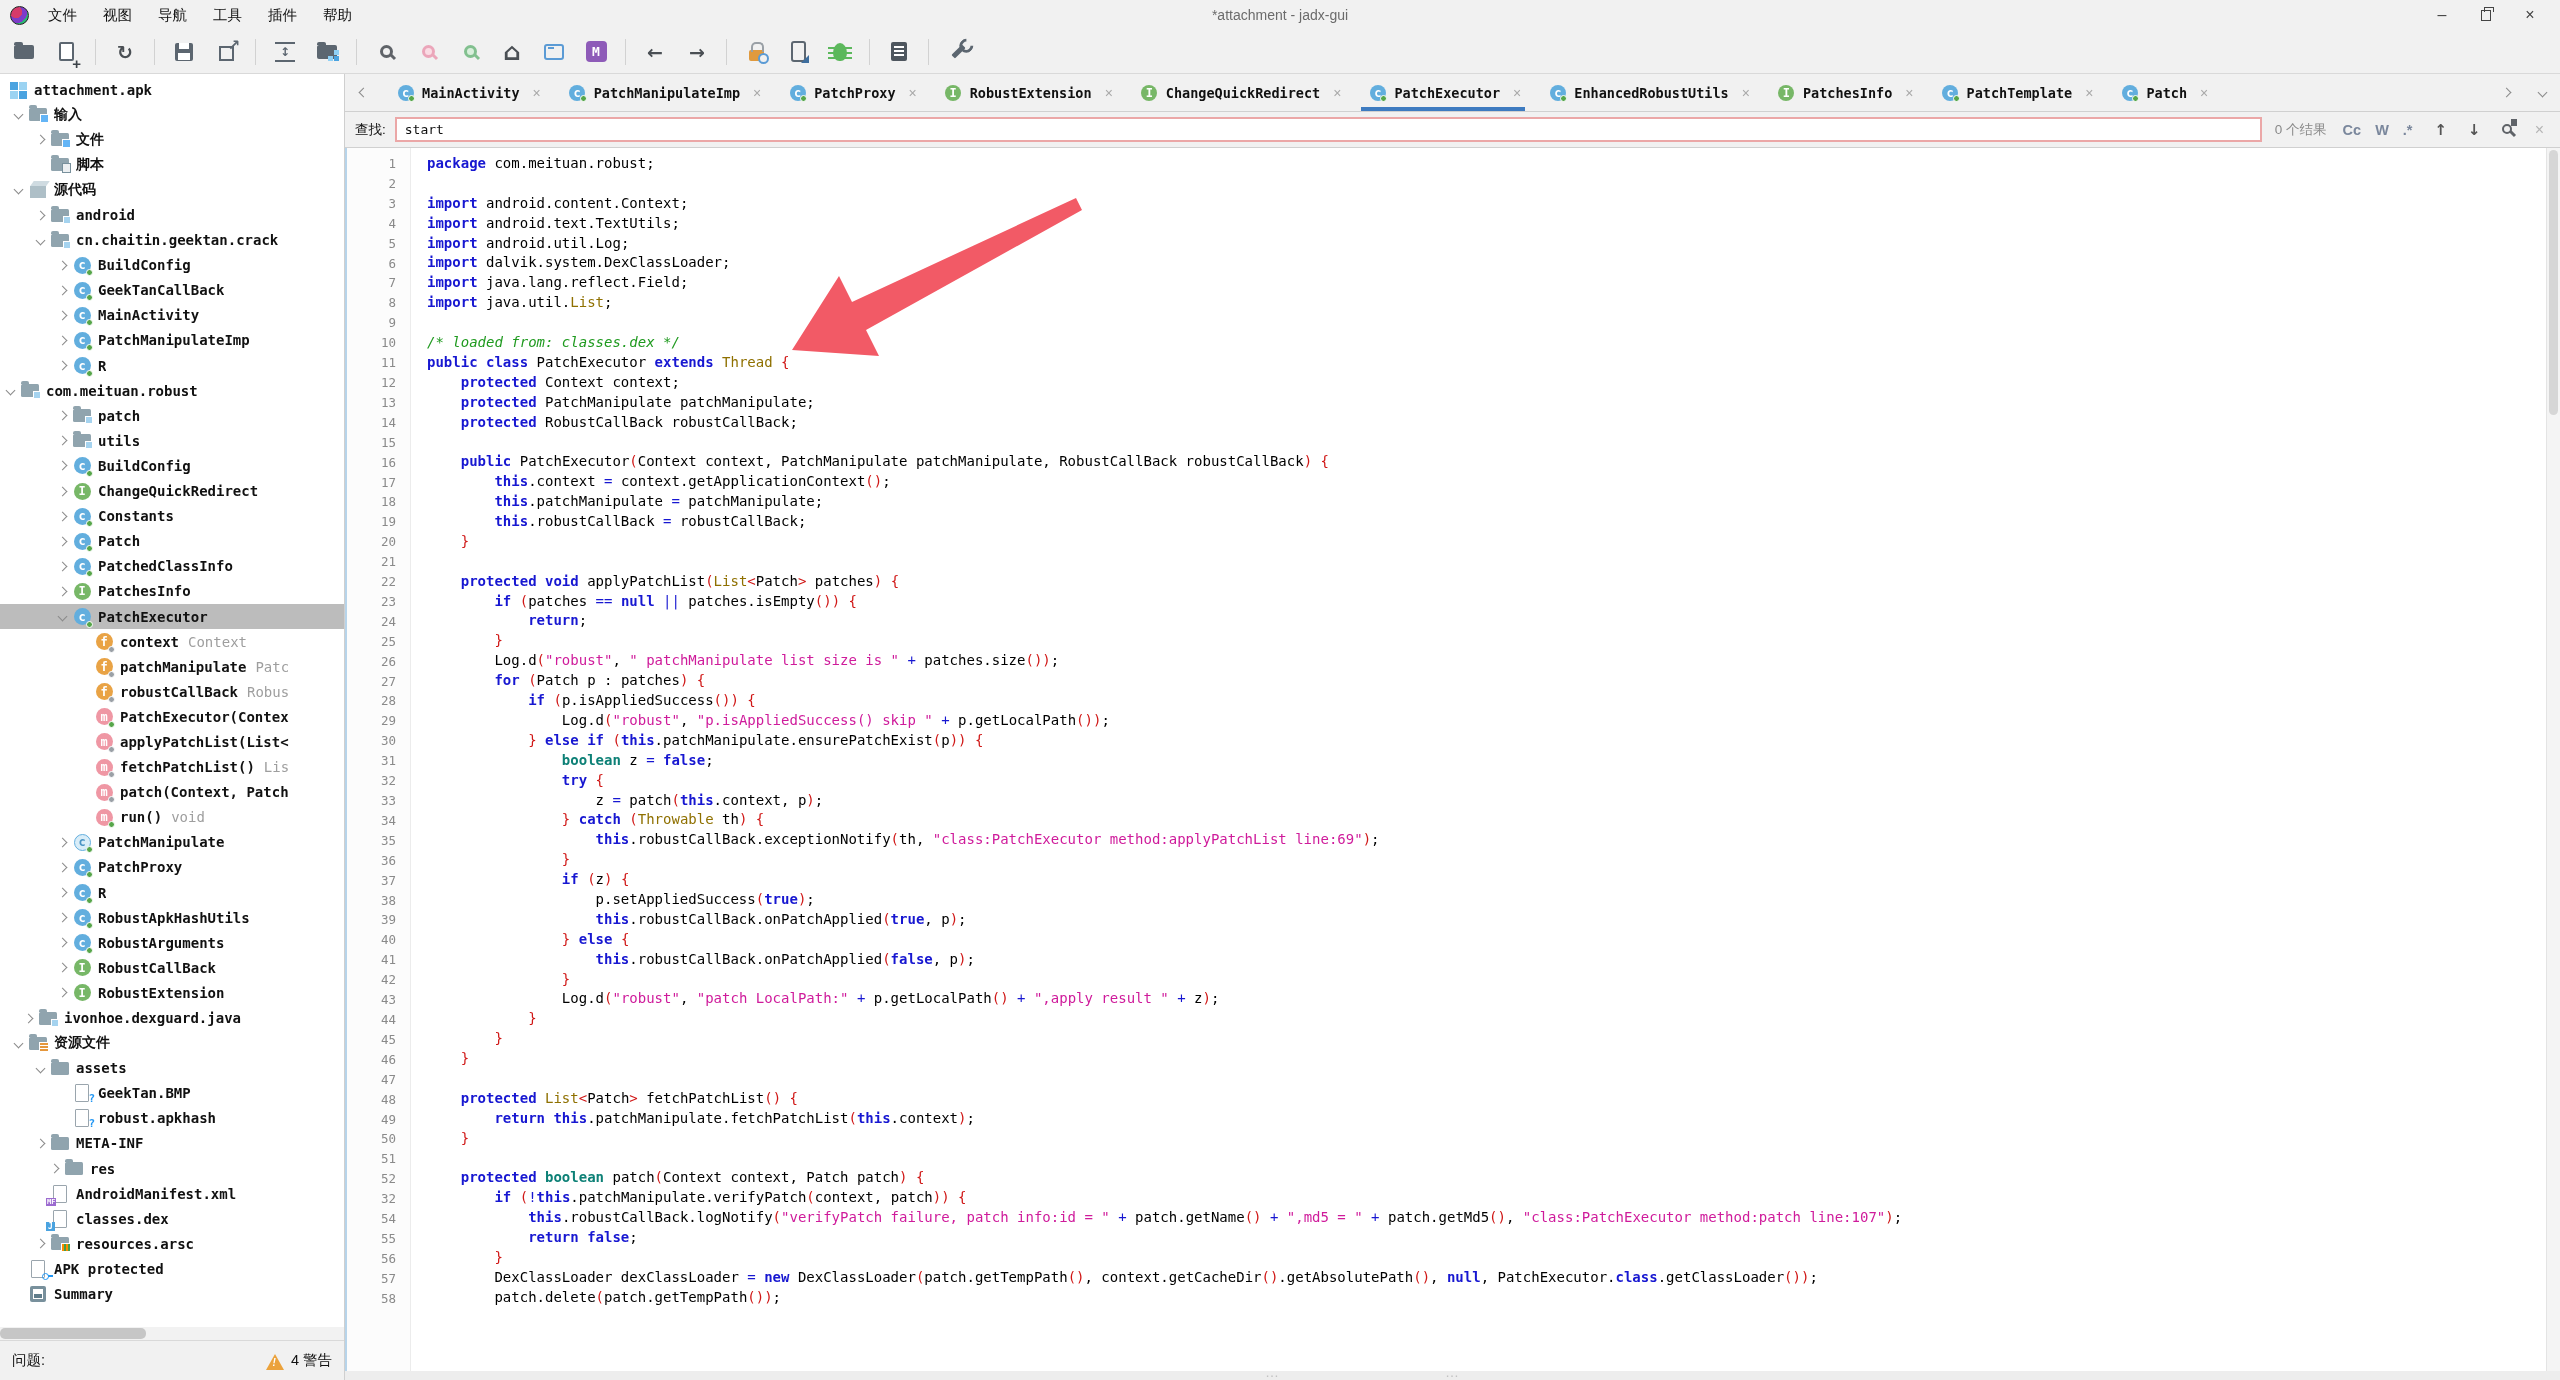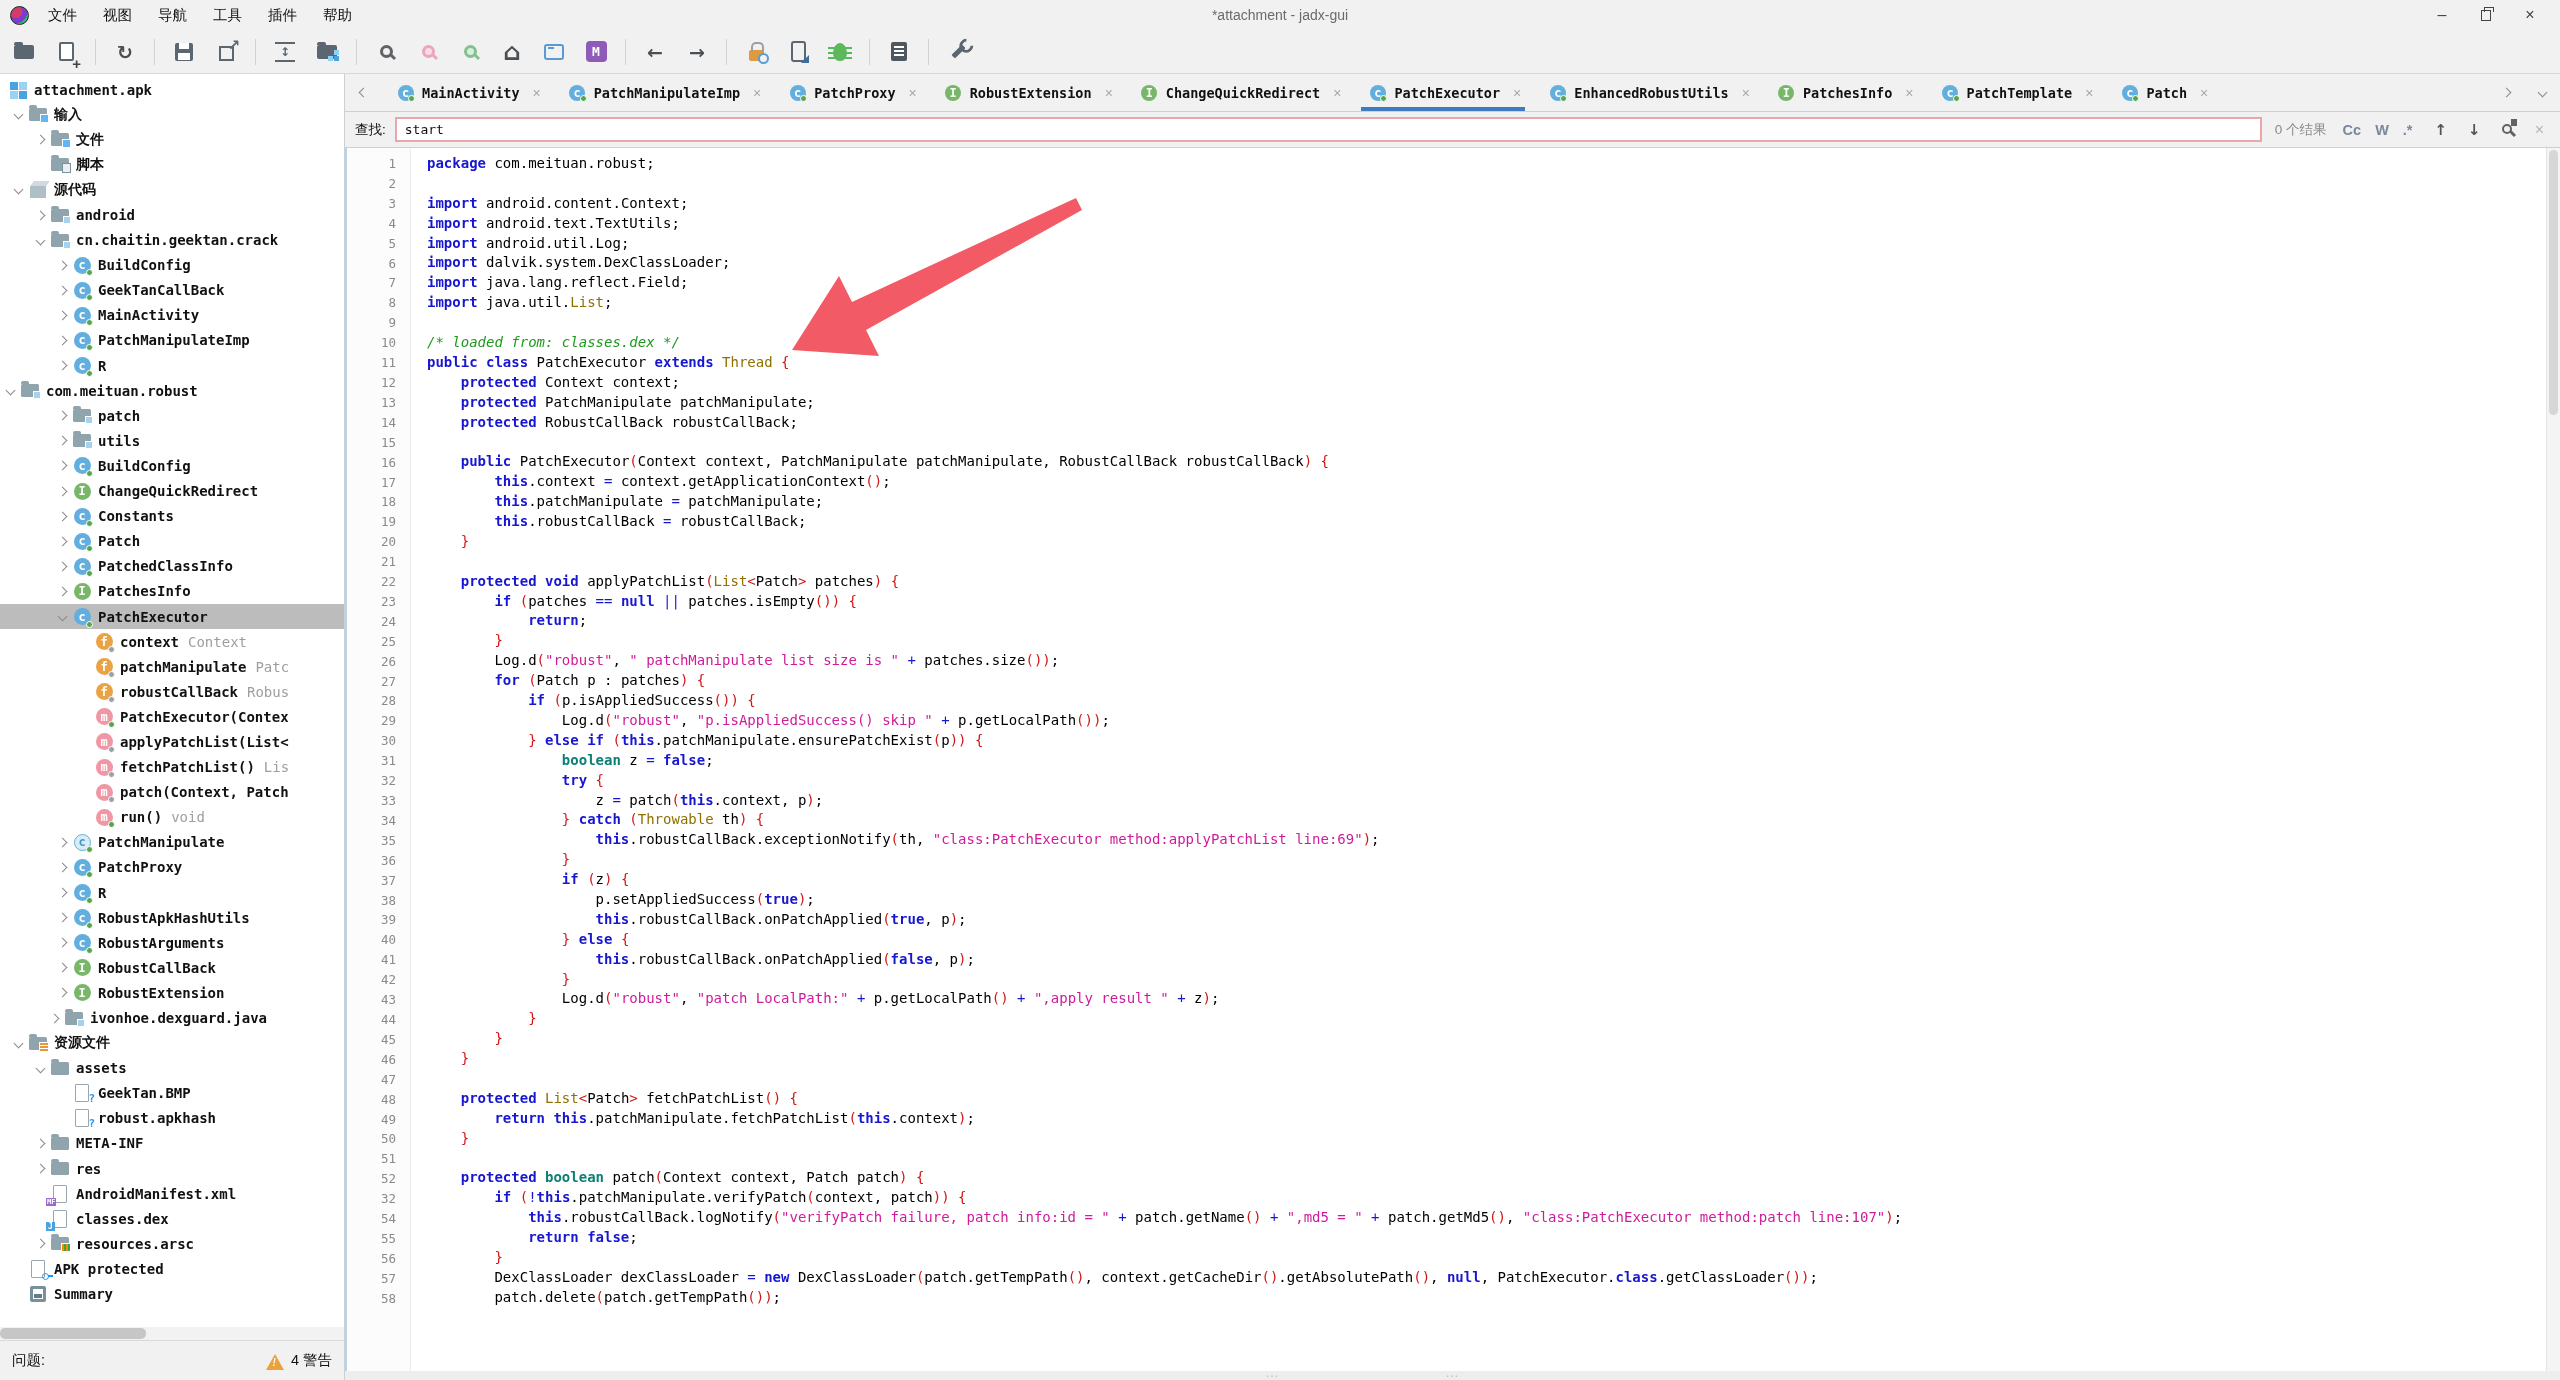--- a/index.html
+++ b/index.html
@@ -605,21 +605,21 @@
           </span>
           <span class="trow" style="padding-left: 52px;">
             <span class="chslot">
               <i class="chv chv-r"></i>
             </span>
             <span class="ti">
               <i class="ti-circle tc-iface">I</i>
             </span>
             <span class="tl">RobustExtension</span>
           </span>
-          <span class="trow" style="padding-left: 44px;">
+          <span class="trow" style="padding-left: 18px;">
             <span class="chslot">
               <i class="chv chv-r"></i>
             </span>
             <span class="ti">
               <i class="ti-folder tf-pkg"></i>
             </span>
             <span class="tl">ivonhoe.dexguard.java</span>
           </span>
           <span class="trow" style="padding-left: 8px;">
             <span class="chslot">
@@ -657,21 +657,21 @@
           </span>
           <span class="trow" style="padding-left: 30px;">
             <span class="chslot">
               <i class="chv chv-r"></i>
             </span>
             <span class="ti">
               <i class="ti-folder"></i>
             </span>
             <span class="tl">META-INF</span>
           </span>
-          <span class="trow" style="padding-left: 30px;">
+          <span class="trow" style="padding-left: 44px;">
             <span class="chslot">
               <i class="chv chv-r"></i>
             </span>
             <span class="ti">
               <i class="ti-folder"></i>
             </span>
             <span class="tl">res</span>
           </span>
           <span class="trow" style="padding-left: 30px;">
             <span class="chslot"></span>

